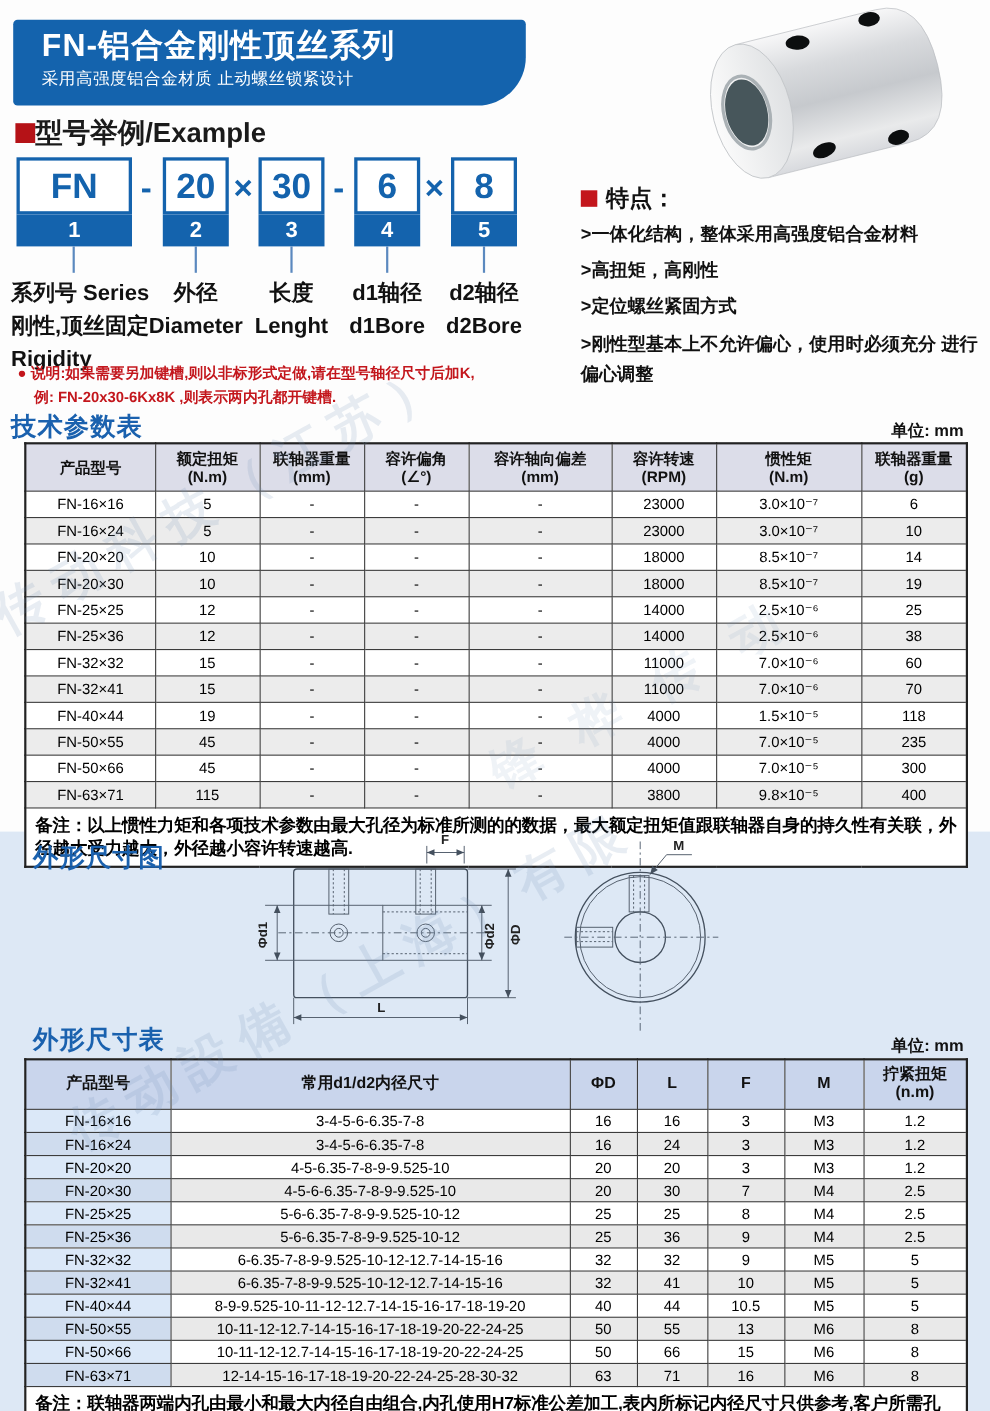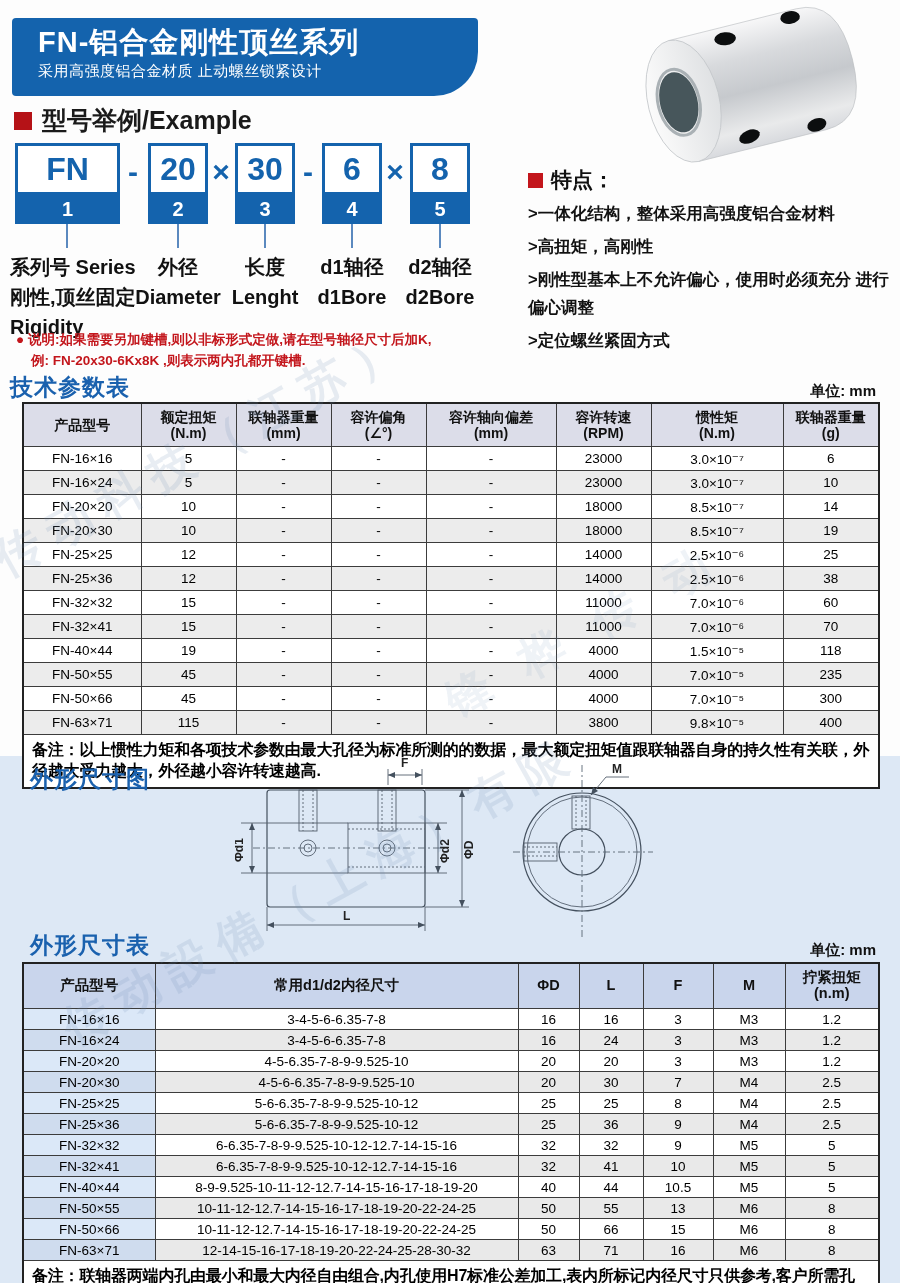--- a/index.html
+++ b/index.html
@@ -9,21 +9,21 @@
   
   .title-bar{position:absolute;left:12px;top:18px;width:466px;height:78px;
      background:#1463ad;border-radius:4px 4px 44px 4px;color:#fff;padding:7px 0 0 26px;box-sizing:border-box;}
   .title-bar .t1{font-size:29px;font-weight:bold;letter-spacing:1px;line-height:34px;}
   .title-bar .t2{font-size:15px;font-weight:normal;margin-top:3px;letter-spacing:0.5px;}
 
   
   .product-photo{position:absolute;left:608px;top:2px;width:272px;height:168px;}
 
   
-  .example-head{position:absolute;left:14px;top:104px;display:flex;align-items:center;gap:10px;}
+  .example-head{position:absolute;left:14px;top:104px;display:flex;align-items:center;}
   .red-square{width:18px;height:18px;background:#b51217;flex:0 0 auto;}
   .example-head .txt{font-size:25px;font-weight:bold;color:#1a1a1a;}
 
   .mwrap{position:absolute;top:143px;}
   .mbox{background:#fff;border:3px solid #1463ad;height:46px;display:flex;align-items:center;justify-content:center;
         font-size:32px;font-weight:bold;color:#1463ad;}
   .mbar{background:#1463ad;height:29px;margin-top:0;display:flex;align-items:center;justify-content:center;
         font-size:20px;font-weight:bold;color:#fff;}
   .msep{position:absolute;top:155px;width:22px;text-align:center;font-size:30px;font-weight:bold;color:#1463ad;}
   .vline{position:absolute;top:224px;width:2px;height:24px;background:#5b89bf;}
@@ -179,22 +179,22 @@
     <div class="ln2">例: FN-20x30-6Kx8K ,则表示两内孔都开键槽.</div>
   </div>
 
   <div class="features">
     <div class="head">
       <div class="sq"></div>
       <div class="txt">特点：</div>
     </div>
     <div class="item">&gt;一体化结构，整体采用高强度铝合金材料</div>
     <div class="item">&gt;高扭矩，高刚性</div>
+    <div class="item">&gt;定位螺丝紧固方式</div>
     <div class="item">&gt;刚性型基本上不允许偏心，使用时必须充分 进行偏心调整</div>
-    <div class="item">&gt;定位螺丝紧固方式</div>
   </div>
 
   <div class="sec-title" style="left:10px;top:372px;">技术参数表</div>
   <div class="unit-label" style="right:24px;top:382px;">单位: mm</div>
 
   <table class="tech-table">
     <colgroup>
       <col style="width:118px">
         <col style="width:95px">
         <col style="width:95px">

